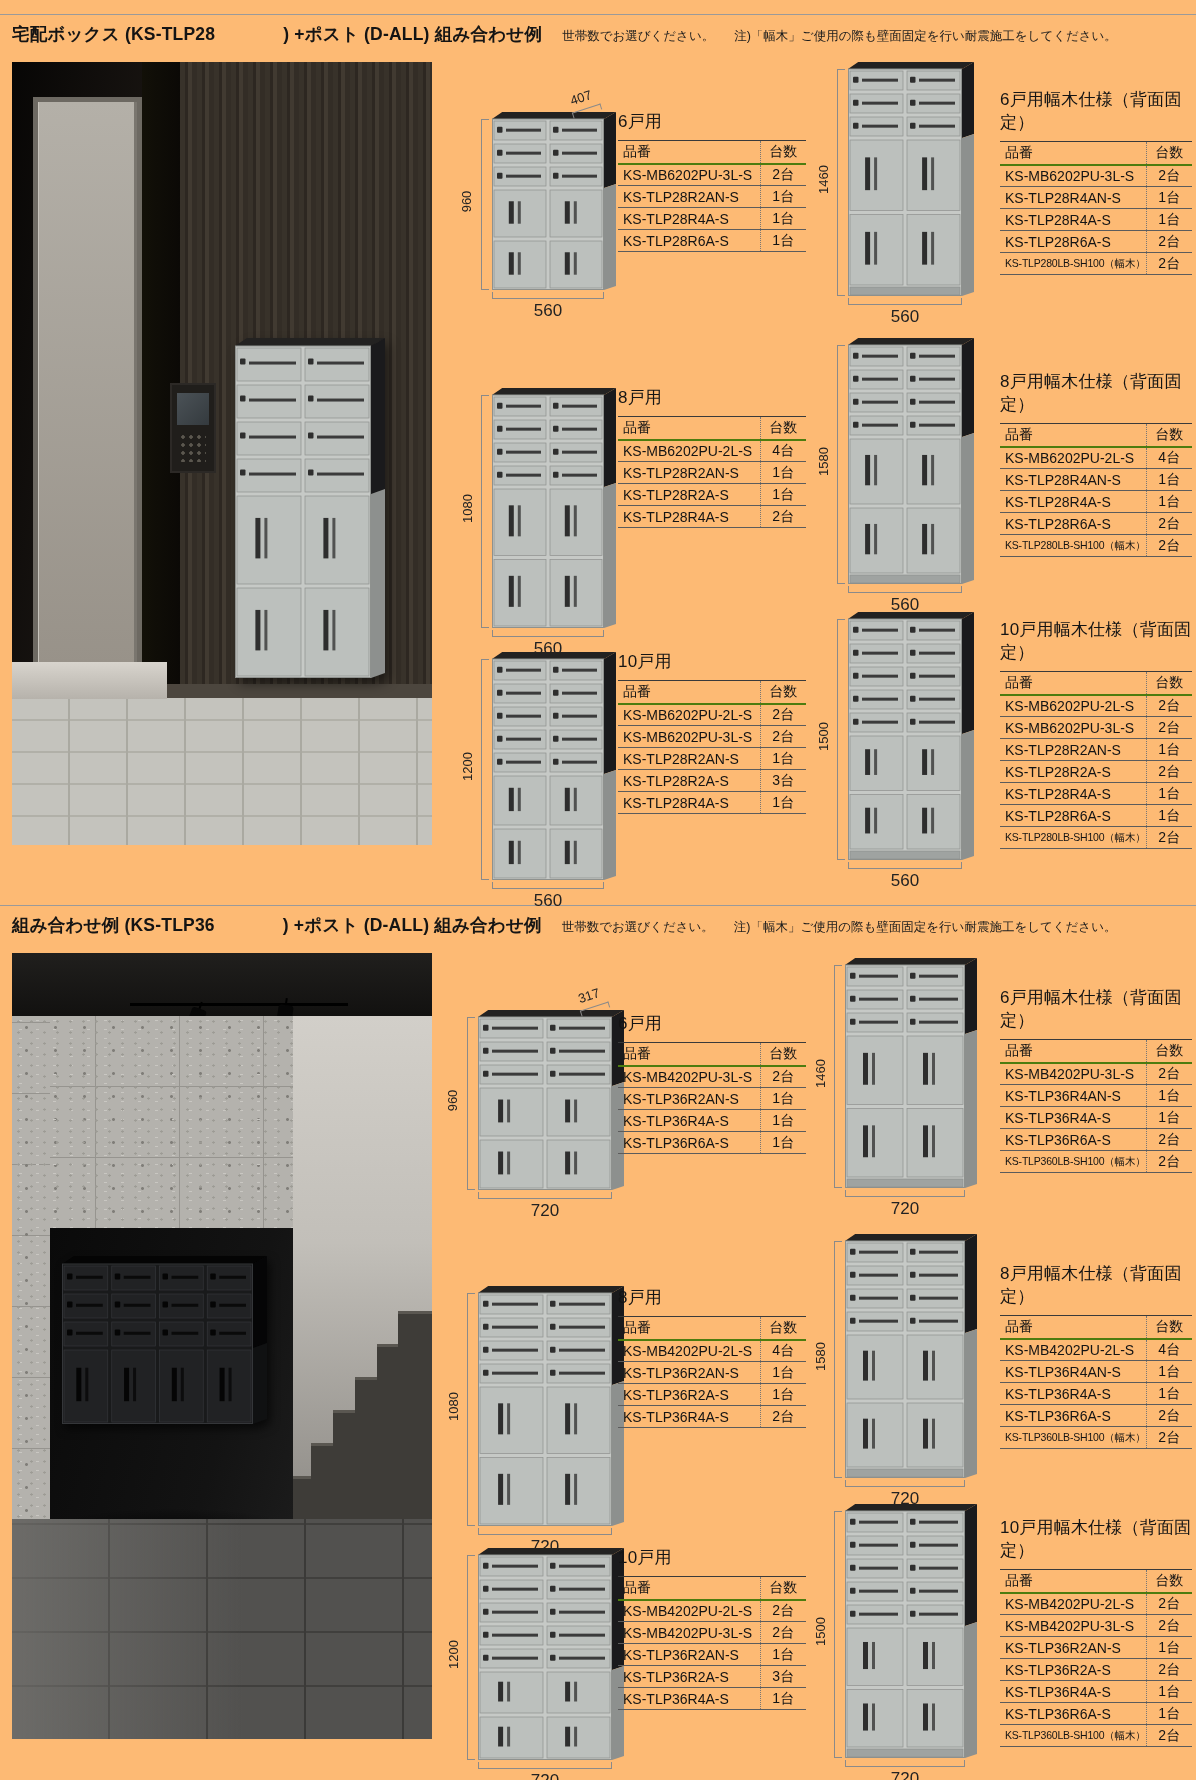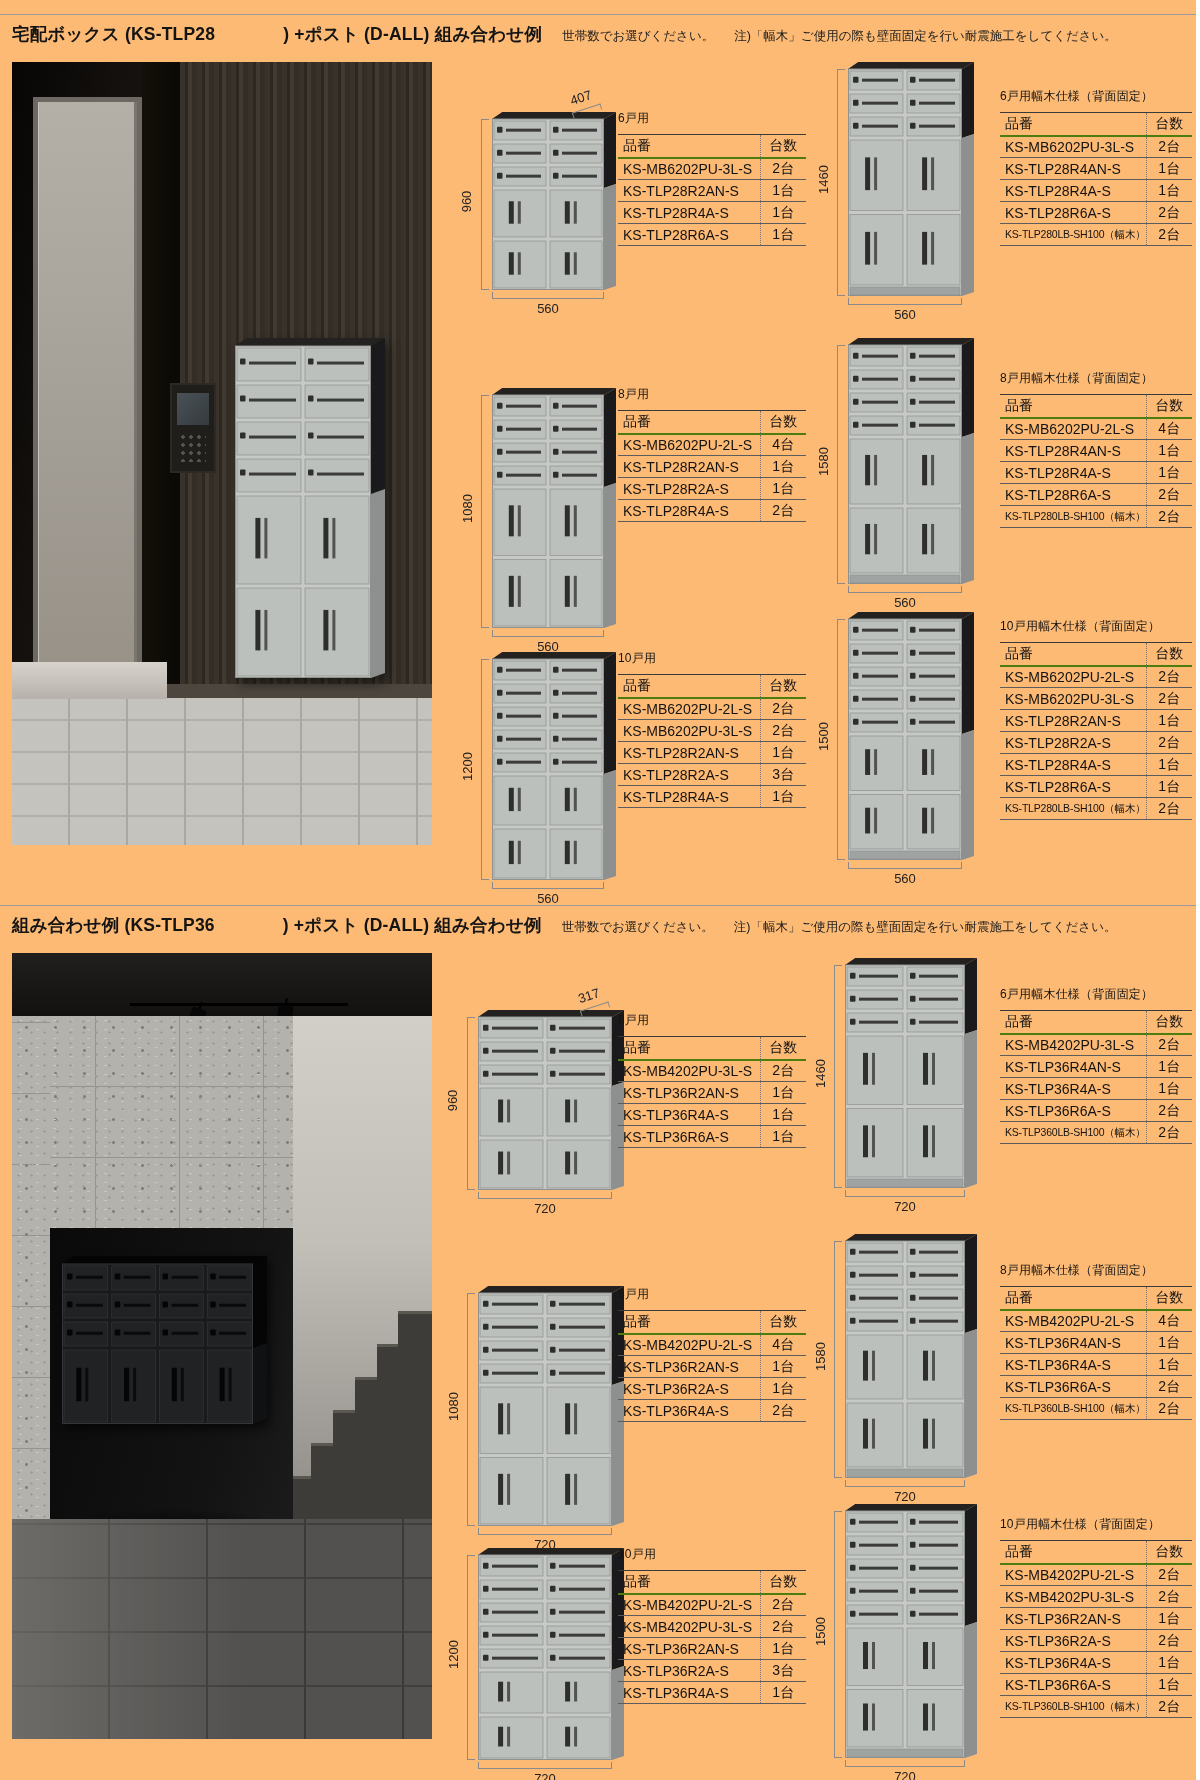--- a/index.html
+++ b/index.html
@@ -10,36 +10,36 @@
 
   .rule{position:absolute;left:0;width:1200px;height:1px;background:#9a9a9a}
   .sec-head{position:absolute;left:12px;display:flex;align-items:baseline;gap:20px;white-space:nowrap}
   .sec-head h2{font-size:17.5px;font-weight:700;letter-spacing:.2px}
   .tgap{display:inline-block;width:68px}
   .sub,.note{font-size:12.5px;color:#1c1c1c}
   .note{margin-left:0}
 
   
   .cfgtbl{position:absolute}
-  .cfg-title{font-size:12px;margin-bottom:7px;letter-spacing:.2px}
+  .cfg-title{font-size:17px;margin-bottom:7px;letter-spacing:.2px}
   table.parts{border-collapse:collapse;width:100%;table-layout:fixed}
   .parts th,.parts td{font-size:14px;height:22px;padding:1px 5px;font-weight:400;text-align:left;overflow:hidden;white-space:nowrap}
   .parts th:last-child,.parts td:last-child{width:46px;text-align:center;border-left:1px dotted #767676}
   .parts thead th{border-top:1.5px solid #3a3a3a;border-bottom:2px solid #4d7c0f;height:23px}
   .parts tbody td{border-bottom:1px solid #5c5c5c}
   .parts td.small{font-size:10.5px;letter-spacing:-.2px}
 
   
   .locker-wrap{position:absolute}
   .locker-wrap svg{display:block}
   .vbr{position:absolute;width:8px;border-left:1px solid #8a8a8a;border-top:1px solid #8a8a8a;border-bottom:1px solid #8a8a8a}
   .hbr{position:absolute;height:7px;border-left:1px solid #8a8a8a;border-right:1px solid #8a8a8a;border-bottom:1px solid #8a8a8a}
   .vlab{position:absolute;display:flex;align-items:center;justify-content:center}
   .vlab span{transform:rotate(-90deg);white-space:nowrap;font-size:13px;color:#222}
-  .hlab{position:absolute;font-size:13px;color:#222}
+  .hlab{position:absolute;font-size:17px;color:#222}
   .dlab{position:absolute;font-size:13px;color:#222;transform:rotate(-18deg)}
   .dbr{position:absolute;height:6px;border-left:1px solid #8a8a8a;border-right:1px solid #8a8a8a;border-top:1px solid #8a8a8a;transform:rotate(-18deg)}
 
   
   .photo{position:absolute;left:12px;width:420px;overflow:hidden;background:#14110e}
   .p1-dark{position:absolute;left:0;top:0;width:40%;height:80%;background:linear-gradient(100deg,#070605,#181411 55%,#221d17)}
   .p1-door-frame{position:absolute;left:5%;top:4.5%;width:26%;height:73%;background:#6d6962;padding:5px}
   .p1-door{width:100%;height:100%;background:linear-gradient(180deg,#b4b0a8,#989289);border-right:3px solid #7a766f;border-left:1px solid #c8c4bc}
   .p1-corner{position:absolute;left:31%;top:0;width:9%;height:80%;background:linear-gradient(90deg,#121008,#0b0906)}
   .p1-wood{position:absolute;left:40%;top:0;width:60%;height:80%;background:#342e27;background-image:repeating-linear-gradient(90deg,#38322a 0 5px,#2d2721 5px 8px,#413a31 8px 12px,#332d26 12px 17px)}

